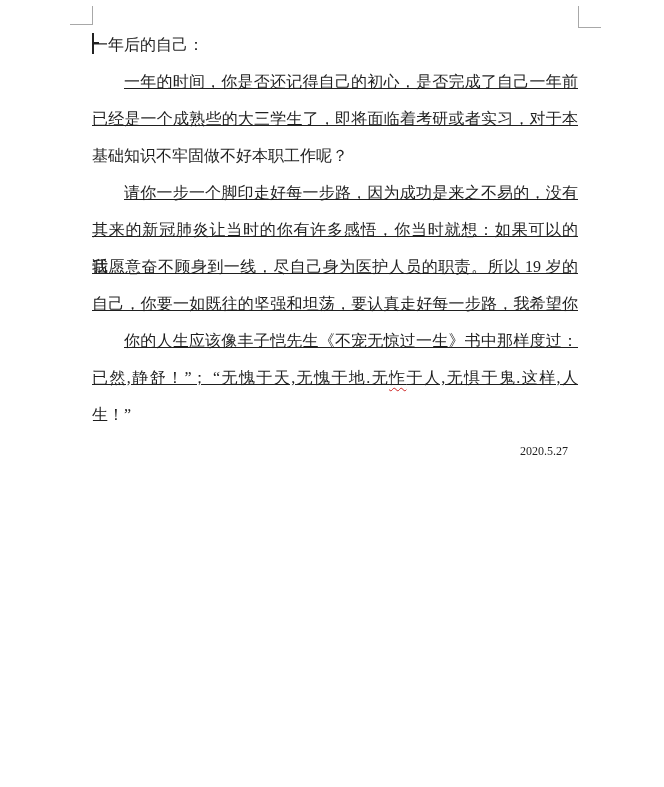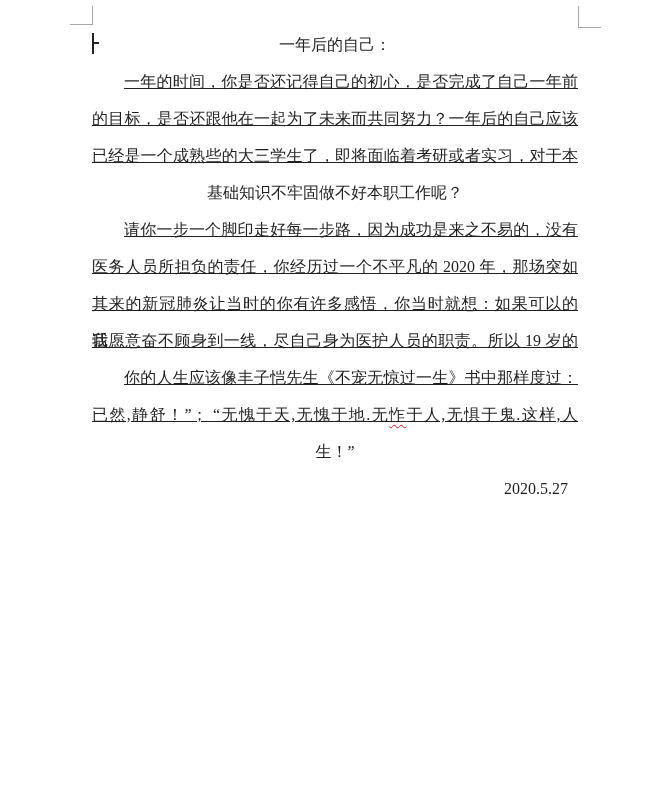--- a/index.html
+++ b/index.html
@@ -57,64 +57,63 @@
     position: absolute;
     left: 92px;
     top: 26px;
     width: 486px;
   }
   .line {
     font-size: 16px;
     line-height: 37px;
     height: 37px;
     white-space: nowrap;
-    text-align: center;
+    text-align: left;
   }
   .line.fill {
     white-space: normal;
     text-align: justify;
     text-align-last: justify;
     text-decoration: underline;
   }
   .line.indent {
     text-indent: 32px;
   }
   .squiggle {
     text-decoration: underline;
     text-decoration-style: wavy;
     text-decoration-color: var(--squiggle-color, #cc2222);
     text-decoration-thickness: 1px;
     text-underline-offset: 4px;
   }
   .date-line {
-    font-size: 16px;
+    font-size: 12px;
     line-height: 37px;
     height: 37px;
     text-align: right;
     padding-right: 10px;
   }
 </style>
 </head>
 <body>
 
 <div class="doc-page" style="--page-bg: #ffffff; --text-color: #1f1f1f; --crop-color: #a8a8a8; --squiggle-color: #cc2222;">
   <div class="crop-mark left"></div>
   <div class="crop-mark right"></div>
   <div class="caret"></div>
 
   <div class="text-area">
     <div class="line">一年后的自己：</div>
     <div>
         <div class="line fill indent">一年的时间，你是否还记得自己的初心，是否完成了自己一年前</div>
-        <div class="line fill">的目标，是否还跟他在一起为了未来而共同努力？一年后的自己应该</div>
         <div class="line fill">已经是一个成熟些的大三学生了，即将面临着考研或者实习，对于本</div>
         <div class="line">基础知识不牢固做不好本职工作呢？</div>
         <div class="line fill indent">请你一步一个脚印走好每一步路，因为成功是来之不易的，没有</div>
-        <div class="line fill">医务人员所担负的责任，你经历过一个不平凡的 2020 年，那场突如</div>
         <div class="line fill">其来的新冠肺炎让当时的你有许多感悟，你当时就想：如果可以的话，</div>
         <div class="line fill">我愿意奋不顾身到一线，尽自己身为医护人员的职责。所以 19 岁的</div>
+        <div class="line fill">自己，你要一如既往的坚强和坦荡，要认真走好每一步路，我希望你</div>
         <div class="line fill indent">你的人生应该像丰子恺先生《不宠无惊过一生》书中那样度过：</div>
         <div class="line fill"><span>已然,静舒！”； “无愧于天,无愧于地.无</span><span class="squiggle">怍</span><span>于人,无惧于鬼.这样,人</span></div>
         <div class="line">生！”</div>
       </div>
     <div class="date-line">2020.5.27</div>
   </div>
 </div>
 
 </body></html>

